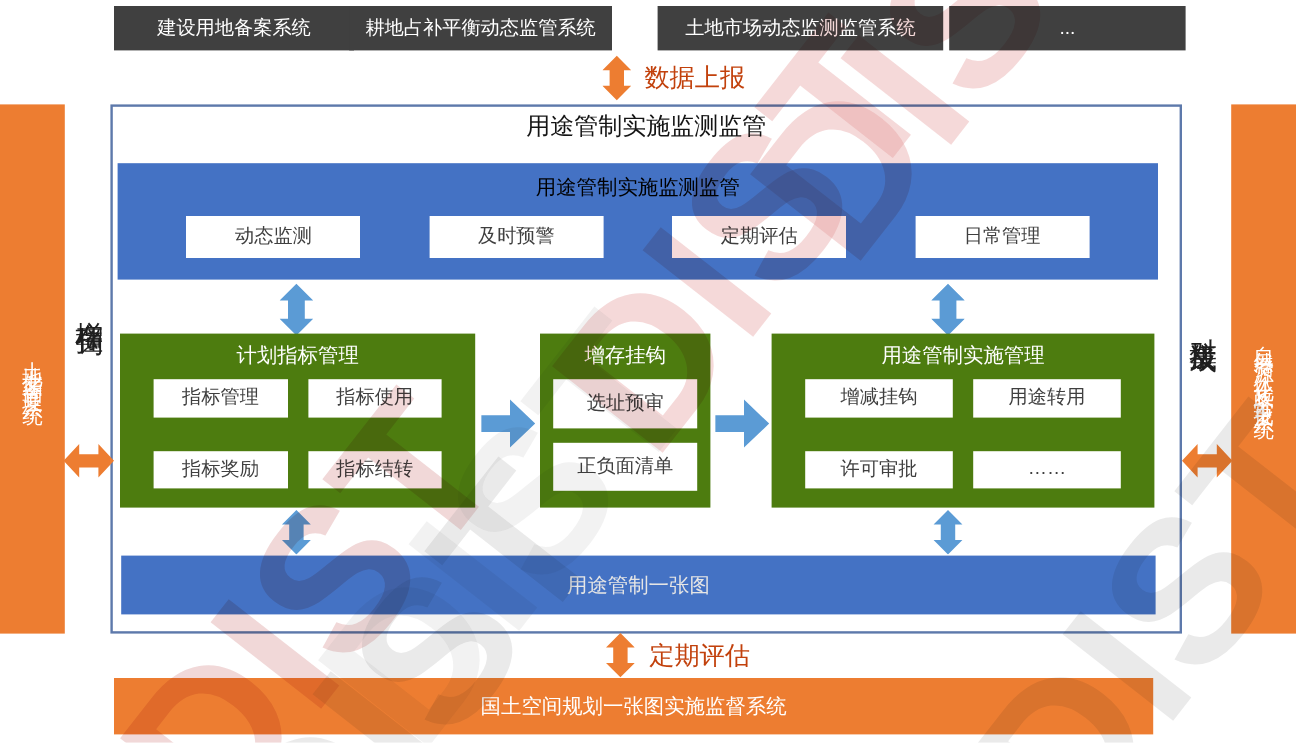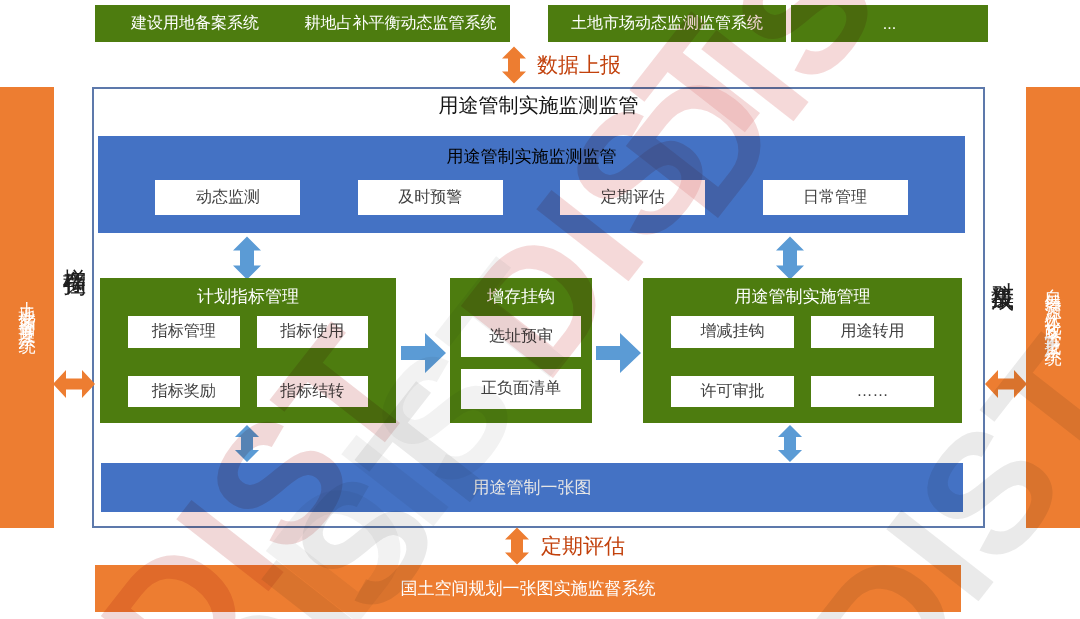--- a/index.html
+++ b/index.html
@@ -2,21 +2,21 @@
 <html><head>
 <meta charset="utf-8">
 <style>
   html,body { margin:0; padding:0; background:#fff; }
   .stage {
     position:relative; width:1080px; height:619px; overflow:hidden;
     background:#fff; font-family:"Liberation Sans","DejaVu Sans",sans-serif;
   }
   
   .top-sys {
-    position:absolute; top:5px; height:37px; background:#4d7c0f; color:#fff;
+    position:absolute; top:5px; height:37px; background:#404040; color:#fff;
     display:flex; align-items:center; justify-content:center; font-size:16px;
     box-sizing:border-box;
   }
   
   .main-box {
     position:absolute; left:92px; top:87px; width:893px; height:441px;
     border:2px solid #5d79ab; box-sizing:border-box; background:#fff;
   }
   .main-title {
     position:absolute; left:92px; top:92px; width:893px; text-align:center;

